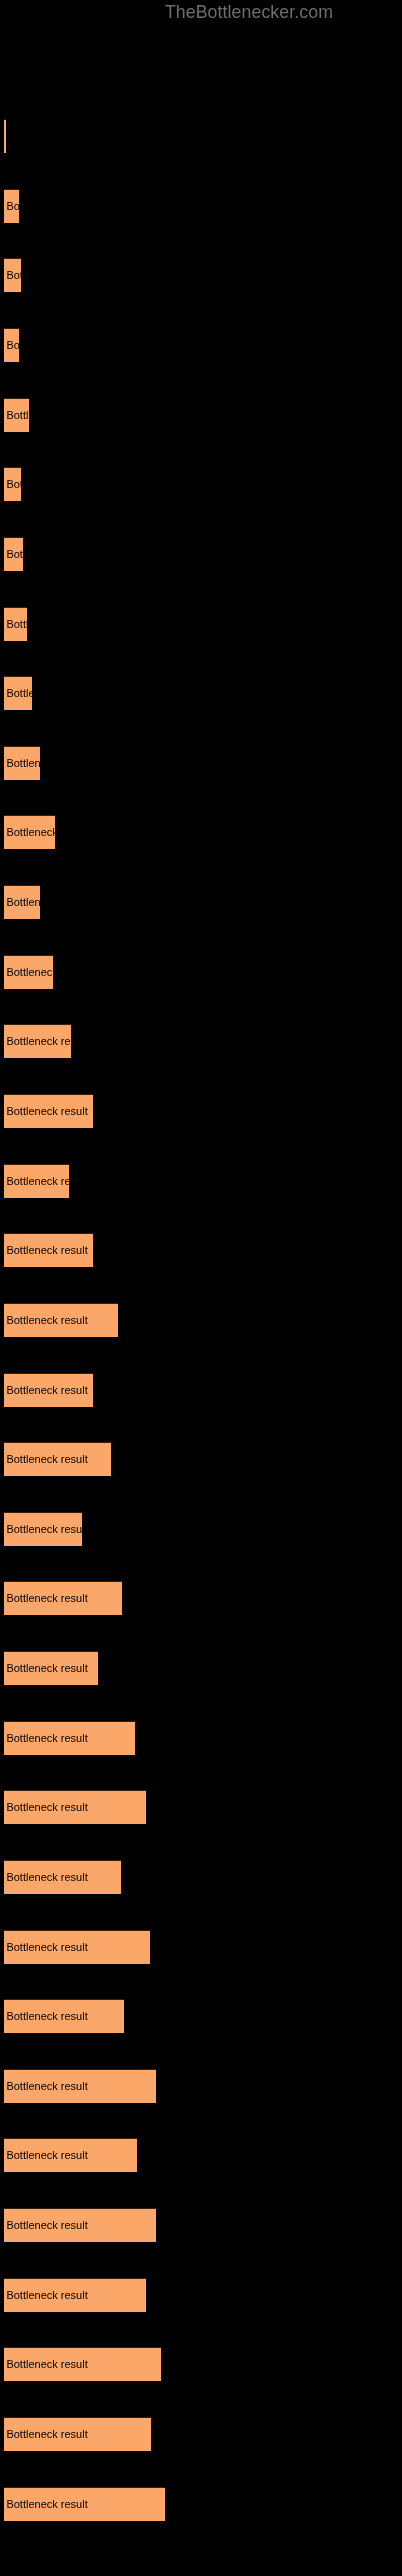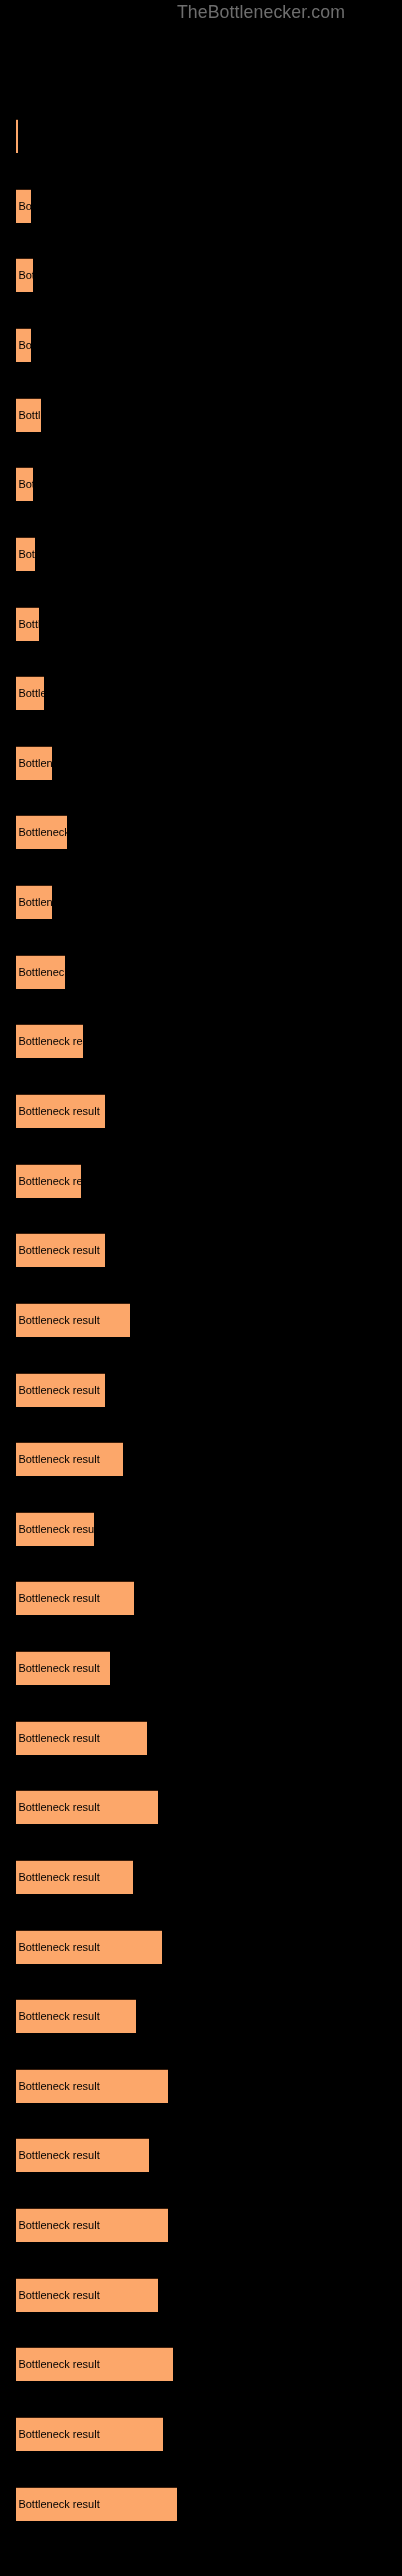--- a/index.html
+++ b/index.html
@@ -3,21 +3,21 @@
 <meta charset="utf-8">
 <title>Bottleneck chart</title>
 <style>
   html,body{margin:0;padding:0;}
   body{
     width:403px;height:2576px;
     background:#000;
     font-family:"Liberation Sans","DejaVu Sans",sans-serif;
     overflow:hidden;
   }
-  #stage{position:relative;width:341px;height:2576px;background:#000;overflow:hidden;margin-left:12px;}
+  #stage{position:relative;width:341px;height:2576px;background:#000;overflow:hidden;}
 
   #watermark{
     position:absolute;
     right:8px;top:1.6px;
     color:#6e6e6e;
     font-size:17.7px;
     letter-spacing:0.1px;
     white-space:nowrap;
     font-family:"Liberation Sans","DejaVu Sans",sans-serif;
   }

